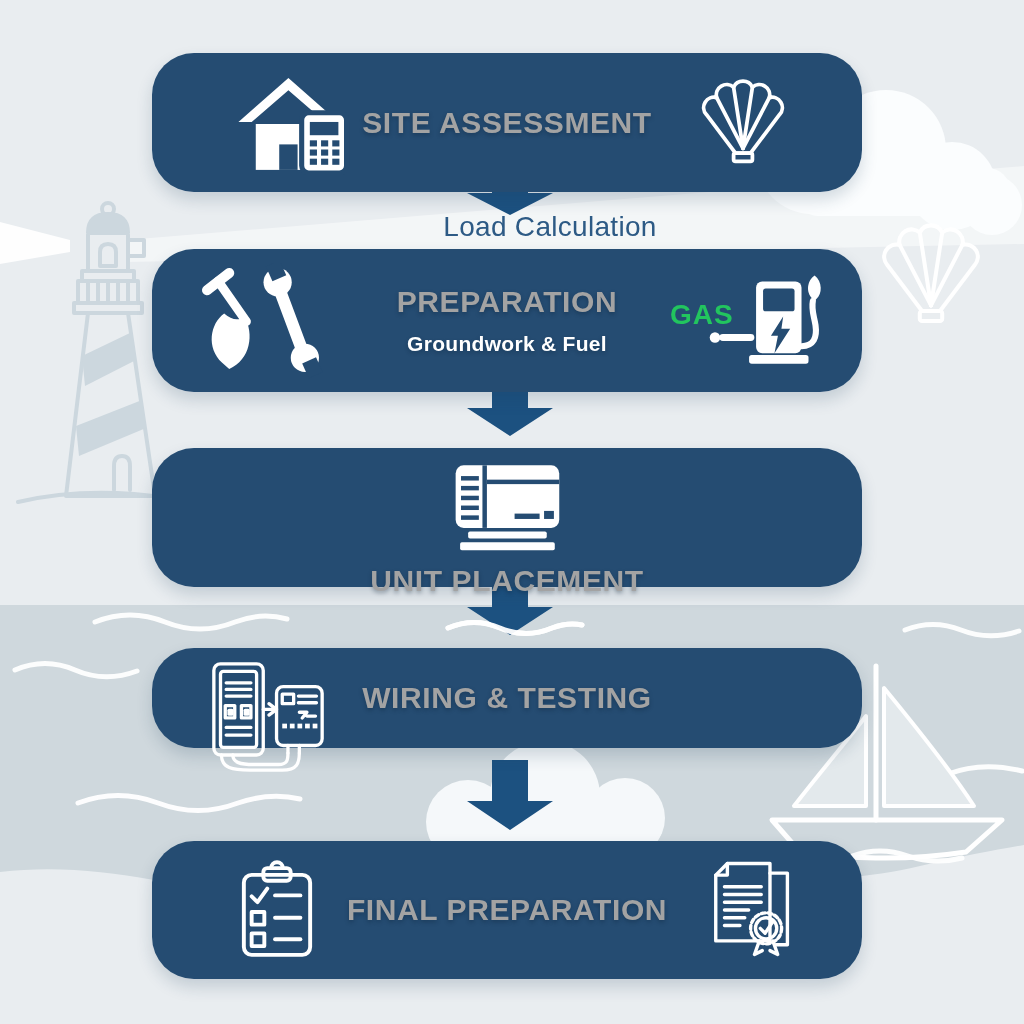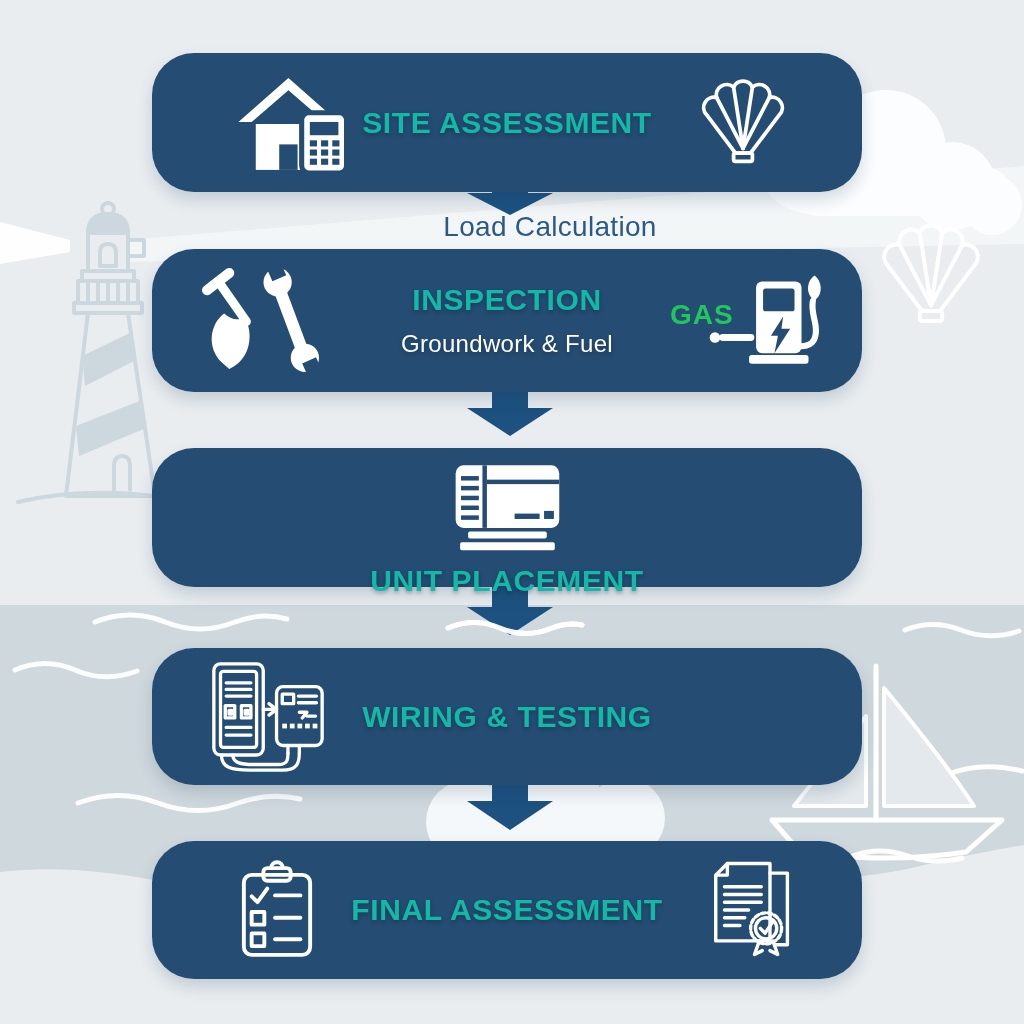--- a/index.html
+++ b/index.html
@@ -14,25 +14,25 @@
   .step{
     position:absolute;left:152px;width:710px;
     background:#254c72;border-radius:42px;
     box-shadow:0 8px 16px rgba(30,60,90,.18);
   }
   .titles{
     position:absolute;inset:0;display:flex;flex-direction:column;
     align-items:center;justify-content:center;gap:13px;text-align:center;
   }
   .step-title{
-    color:#14b8a6;font-size:30px;font-weight:700;letter-spacing:.6px;
+    color:#a3a3a3;font-size:30px;font-weight:700;letter-spacing:.6px;
     text-shadow:0 2px 4px rgba(8,28,48,.35);white-space:nowrap;
   }
   .step-subtitle{
-    color:#fff;font-size:24px;font-weight:400;letter-spacing:.3px;
+    color:#fff;font-size:21px;font-weight:700;letter-spacing:.3px;
     text-shadow:0 2px 4px rgba(8,28,48,.3);white-space:nowrap;
   }
   .icon{position:absolute;}
   .icon svg{width:100%;height:100%;}
   
   .step-col{position:absolute;inset:0;display:flex;flex-direction:column;align-items:center;justify-content:flex-start;padding-top:12px;gap:12px;}
   
   #connector-label{
     position:absolute;left:0;top:211px;width:1024px;text-align:center;
     color:#2d5a85;font-size:28px;font-weight:400;letter-spacing:.3px;padding-left:38px;
@@ -178,21 +178,21 @@
       </g>
       <path d="M30,50 C16,60 12,84 28,99 L35,105 C56,96 60,70 50,53 C44,58 37,56 30,50 Z" fill="#fff"></path>
       <line x1="84" y1="24" x2="108" y2="88" stroke="#fff" stroke-width="12" stroke-linecap="round"></line>
       <circle cx="83" cy="19" r="14" fill="#fff"></circle>
       <rect x="74" y="0" width="15" height="16" fill="#254c72" transform="rotate(-24 81 8)"></rect>
       <circle cx="110" cy="94" r="14" fill="#fff"></circle>
       <rect x="110" y="96" width="15" height="16" fill="#254c72" transform="rotate(-24 117 104)"></rect>
     </svg>
   </div>
   <div class="titles">
-    <div class="step-title">INSPECTION</div>
+    <div class="step-title">PREPARATION</div>
     <div class="step-subtitle">Groundwork &amp; Fuel</div>
   </div>
   <div class="icon" style="right:36px;top:16px;width:156px;height:110px">
     <span class="gas-wrap">
       <span class="gas-text">GAS</span>
       <svg viewBox="0 0 135 108">
         <circle cx="8" cy="74" r="6" fill="#fff"></circle>
         <rect x="13" y="70" width="40" height="8" rx="4" fill="#fff"></rect>
         <rect x="55" y="10" width="52" height="82" rx="7" fill="#fff"></rect>
         <rect x="63" y="18" width="36" height="26" rx="3" fill="#254c72"></rect>
@@ -222,21 +222,21 @@
               <rect x="109" y="57" width="11" height="9"></rect>
         </g>
         <rect x="24" y="80" width="88" height="8" rx="2" fill="#fff"></rect>
         <rect x="15" y="92" width="106" height="9" rx="2" fill="#fff"></rect>
       </svg>
     </div>
     <div class="step-title">UNIT PLACEMENT</div>
   </div>
 </div>
 
-<div class="step" style="top:648px;height:137px">
+<div class="step" style="top:648px;height:100px">
   <div class="icon" style="left:50px;top:12px;width:132px;height:114px">
     <svg viewBox="0 0 130 120" fill="none" stroke="#fff" stroke-width="3.5" stroke-linecap="round" stroke-linejoin="round">
       <rect x="8" y="4" width="52" height="96" rx="7"></rect>
       <rect x="15" y="12" width="38" height="80" rx="3"></rect>
       <path d="M21,24 H47 M21,31 H47 M21,38 H47"></path>
       <rect x="20" y="48" width="10" height="13"></rect>
           <rect x="37" y="48" width="10" height="13"></rect>
       <rect x="24" y="53" width="3" height="4" fill="#fff"></rect>
           <rect x="41" y="53" width="3" height="4" fill="#fff"></rect>
       <path d="M21,71 H47 M21,79 H47"></path>
@@ -270,21 +270,21 @@
       <path d="M34,7 A6,6 0 0 1 46,7"></path>
       <path d="M14,36 L20,42 L30,28"></path>
       <path d="M38,35 H64"></path>
       <rect x="14" y="52" width="13" height="13"></rect>
       <path d="M38,58 H64"></path>
       <rect x="14" y="74" width="13" height="13"></rect>
       <path d="M38,80 H64"></path>
     </svg>
   </div>
   <div class="titles">
-    <div class="step-title">FINAL ASSESSMENT</div>
+    <div class="step-title">FINAL PREPARATION</div>
   </div>
   <div class="icon" style="right:62px;top:16px;width:92px;height:102px">
     <svg viewBox="0 0 95 100" fill="none" stroke="#fff" stroke-width="3.5" stroke-linecap="round" stroke-linejoin="round">
       <path d="M64,14 H82 V88 H70"></path>
       <path d="M20,4 H64 V84 H8 V16 Z"></path>
       <path d="M20,4 V16 H8"></path>
       <path d="M17,28 H55 M17,36 H55 M17,44 H55 M17,52 H42 M17,60 H38 M17,68 H33"></path>
       <circle cx="60" cy="71" r="16" stroke-dasharray="4 3"></circle>
       <circle cx="60" cy="71" r="11"></circle>
       <path d="M54,71 L59,76 L67,64"></path>

